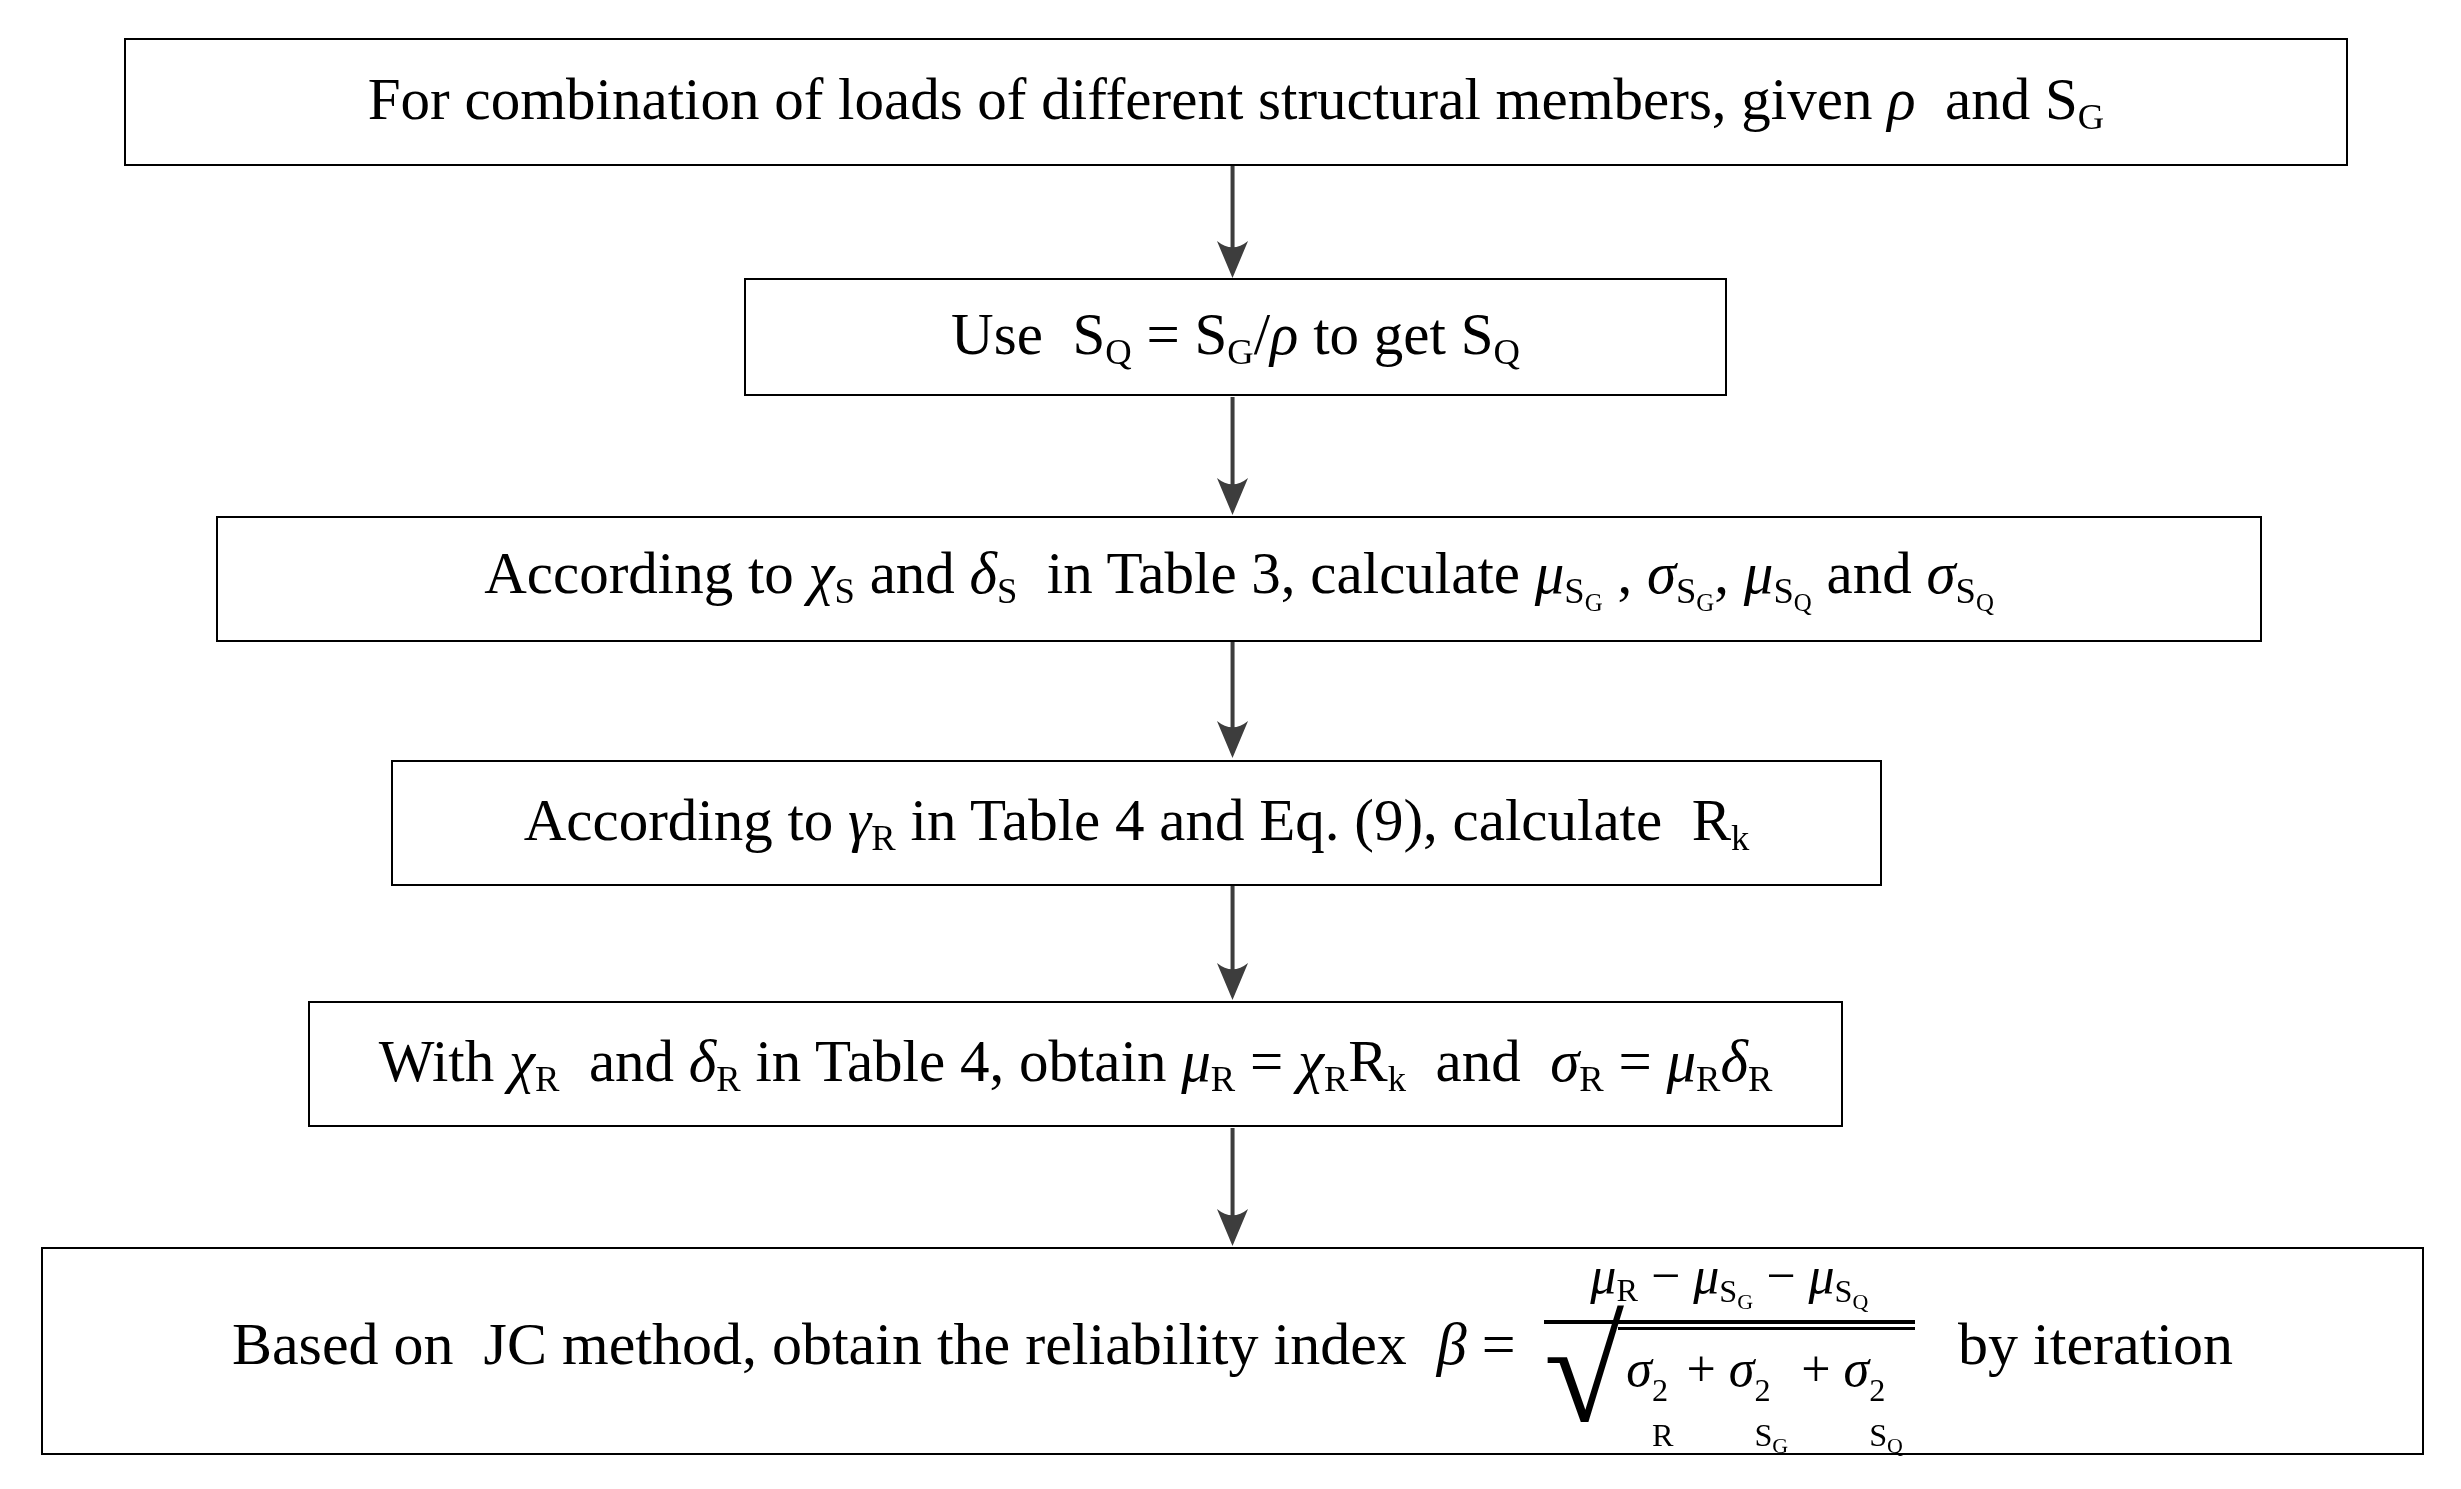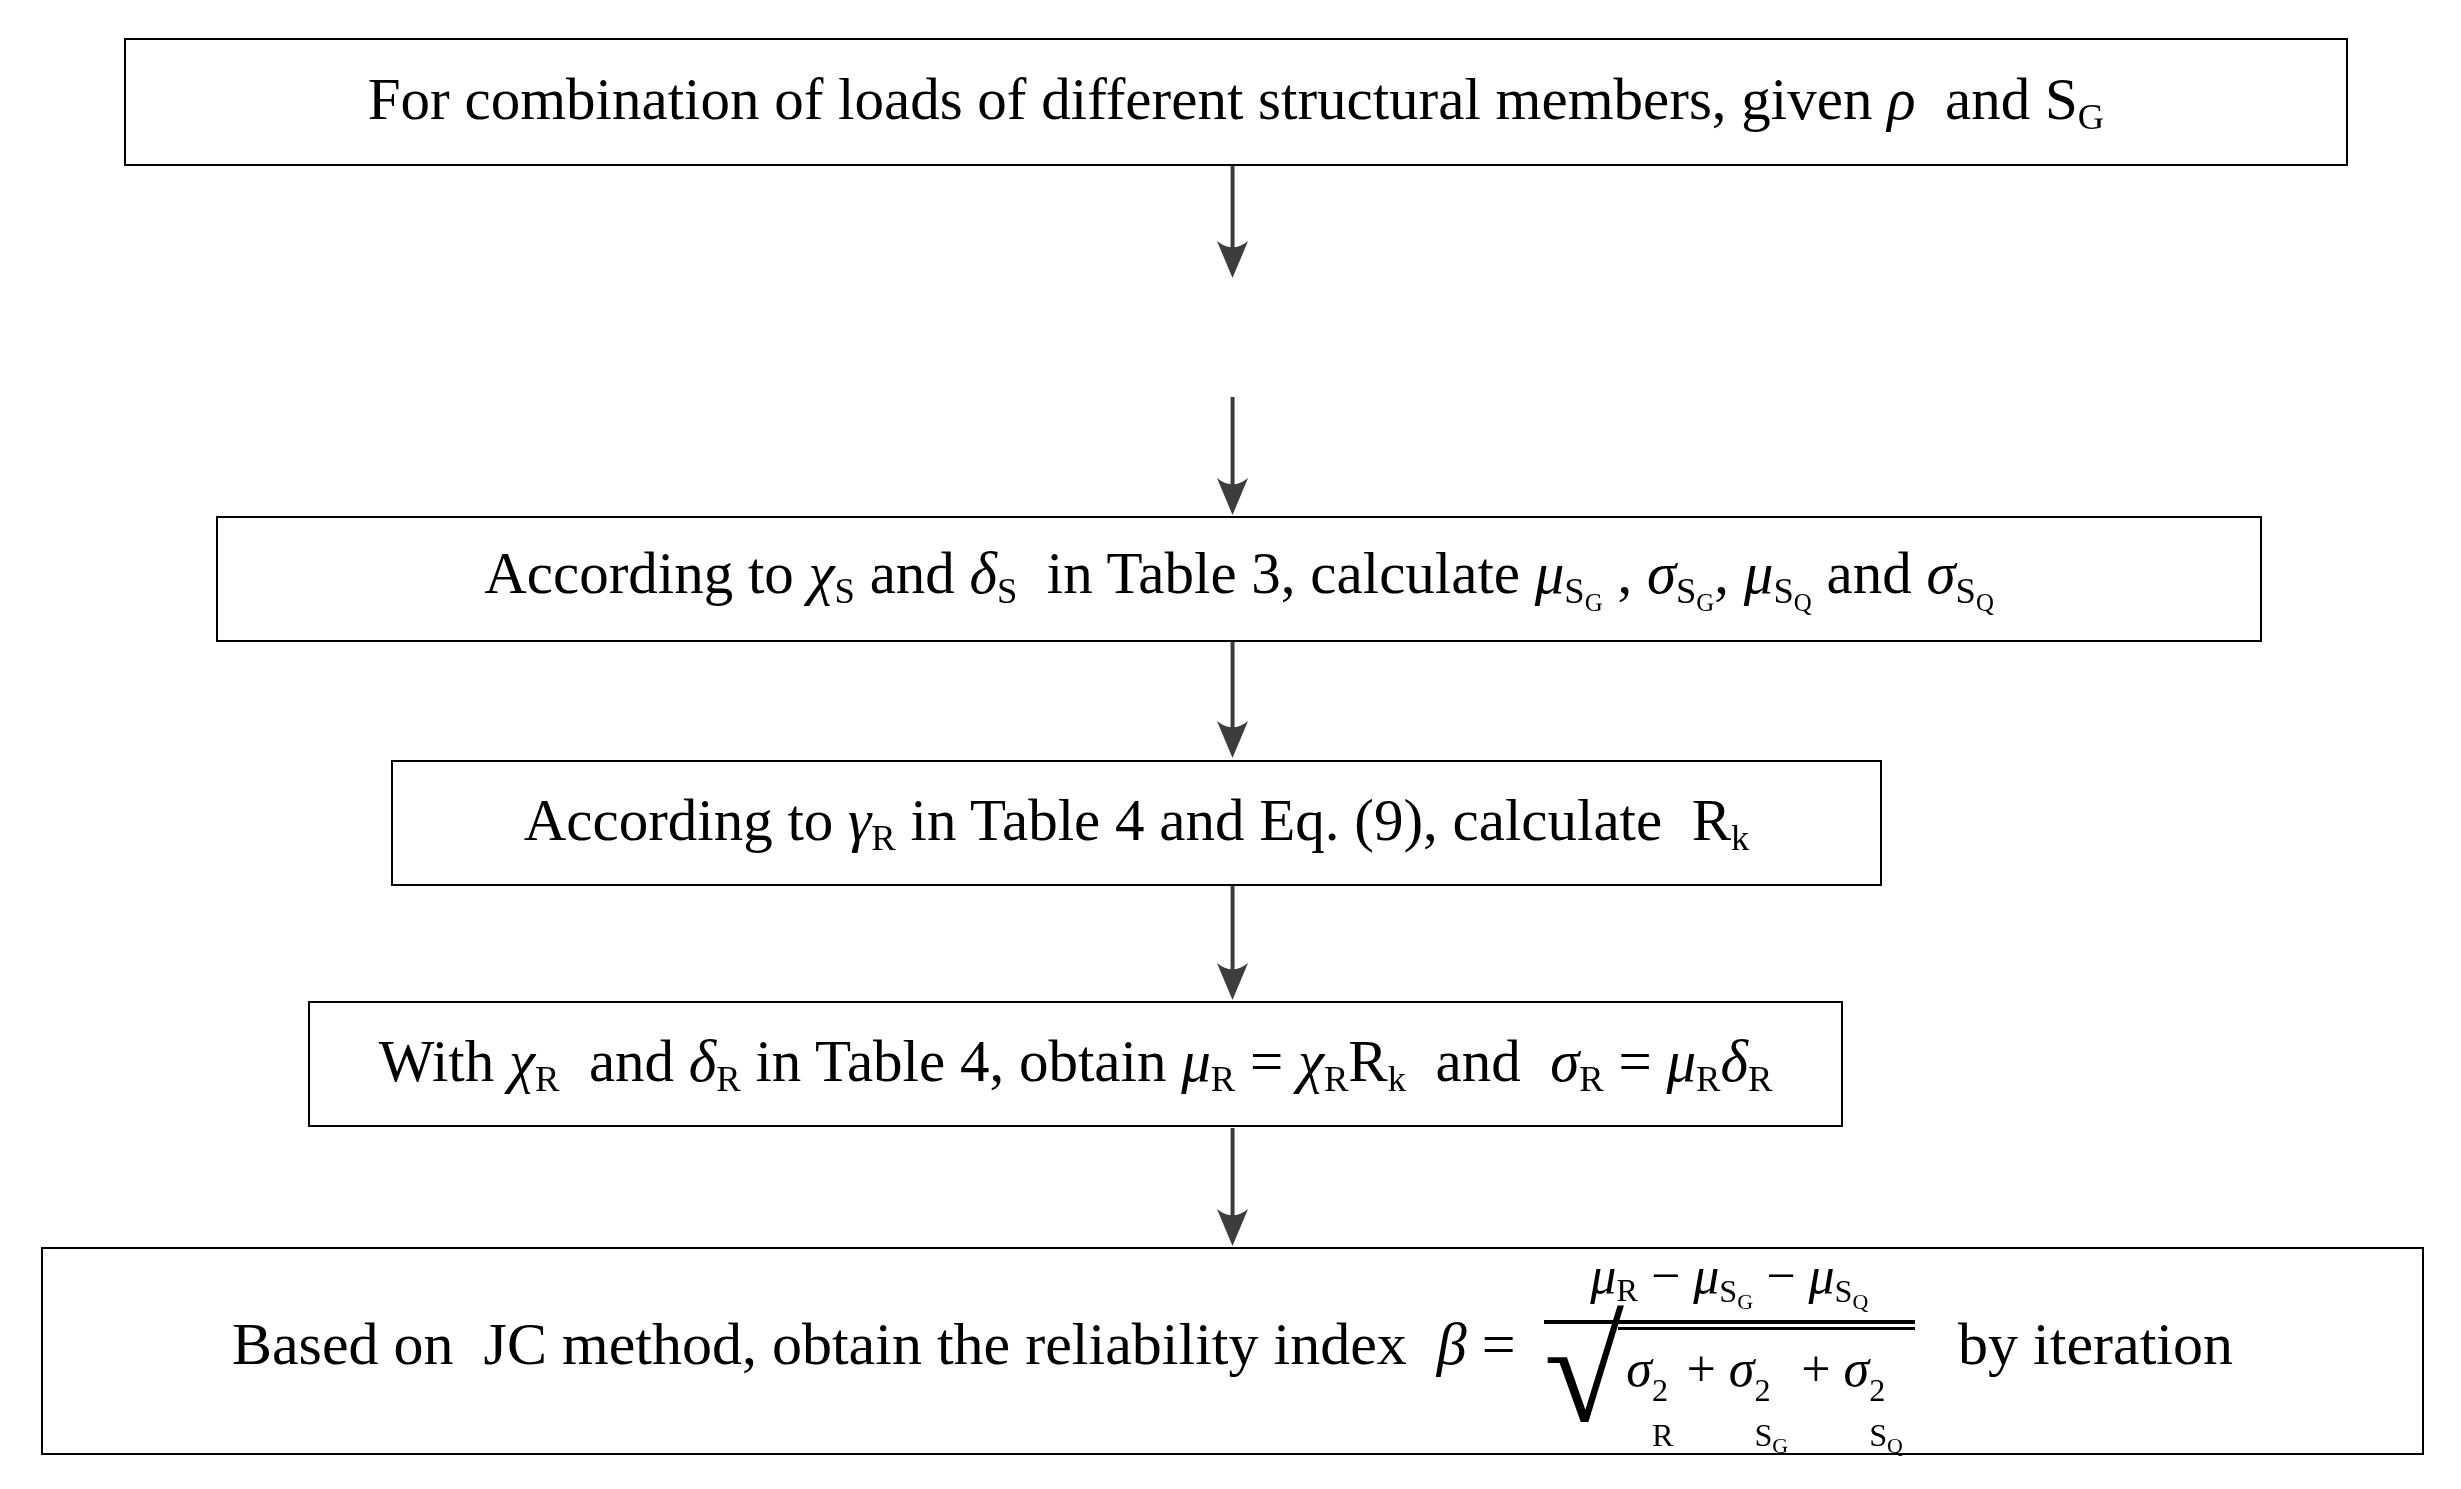--- a/index.html
+++ b/index.html
@@ -36,20 +36,23 @@
     <span class="line"><span>For combination of loads of different structural members, given </span><span class="gk">ρ</span><span>  and </span><span>S</span><span class="sb">G</span></span>
   </div>
 
   <div class="arrow" style="left:1216px;top:166px;height:113px">
     <div class="shaft"></div>
     <svg viewBox="0 0 34 40">
         <path d="M1,1 Q17,14 33,1 L17,39 Z" fill="#3d3d3d"></path>
       </svg>
   </div>
 
+  <div class="box" style="left:744px;top:278px;width:983px;height:118px">
+    <span class="line"><span>Use  </span><span>S</span><span class="sb">Q</span><span> = </span><span>S</span><span class="sb">G</span><span>/</span><span class="gk">ρ</span><span> to get </span><span>S</span><span class="sb">Q</span></span>
+  </div>
 
   <div class="arrow" style="left:1216px;top:397px;height:119px">
     <div class="shaft"></div>
     <svg viewBox="0 0 34 40">
         <path d="M1,1 Q17,14 33,1 L17,39 Z" fill="#3d3d3d"></path>
       </svg>
   </div>
 
   <div class="box" style="left:216px;top:516px;width:2046px;height:126px">
     <span class="line"><span>According to </span><span class="gk">χ</span><span class="sb">S</span><span> and </span><span class="gk">δ</span><span class="sb">S</span><span>  in Table 3, calculate </span><span class="gk">μ</span><span class="sb"><span>S</span><span class="sb2">G</span></span><span> , </span><span class="gk">σ</span><span class="sb"><span>S</span><span class="sb2">G</span></span><span>, </span><span class="gk">μ</span><span class="sb"><span>S</span><span class="sb2">Q</span></span><span> and </span><span class="gk">σ</span><span class="sb"><span>S</span><span class="sb2">Q</span></span></span>

